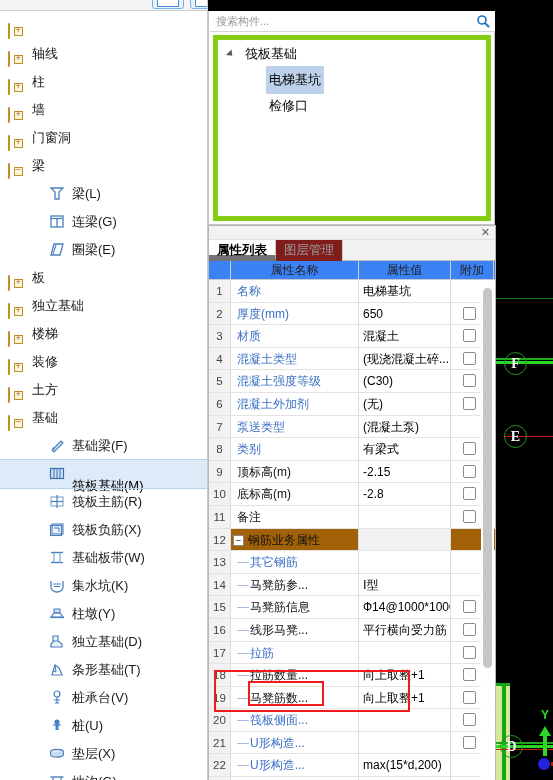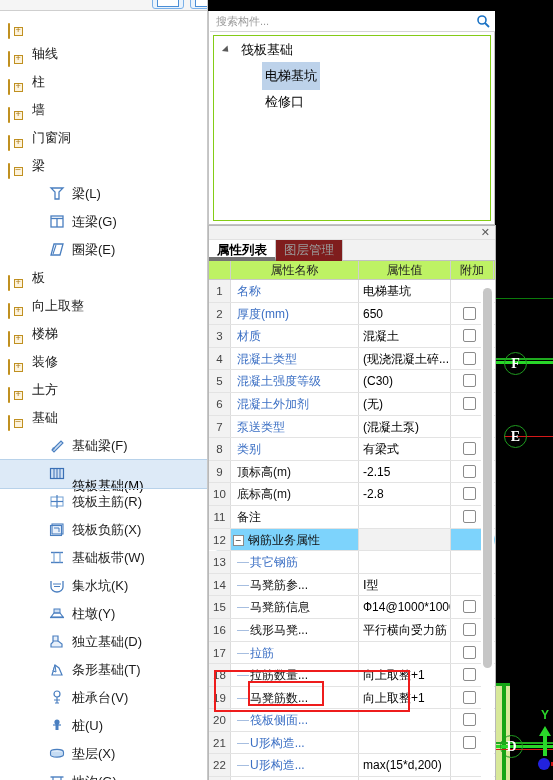--- a/index.html
+++ b/index.html
@@ -96,21 +96,21 @@
   #comp-search {
     position:absolute; left:1px; top:0px; width:285px; height:21px;
     background:#fff; border-bottom:1px solid #d5d5d5;
   }
   #comp-search .ph {
     position:absolute; left:6px; top:3px; font-size:11px; color:#9a9a9a;
   }
   #search-icon-box { position:absolute; right:5px; top:3px; width:14px; height:14px; }
   #comp-tree {
     position:absolute; left:4px; top:24px; width:278px; height:186px;
-    border:1px solid #84cc16; background:#fff; overflow:hidden;
+    border:5px solid #84cc16; background:#fff; overflow:hidden;
   }
   .cnode { position:relative; height:26px; line-height:26px; font-size:13px; white-space:nowrap; }
   .cnode.root { padding-left:24px; }
   .cnode.child { padding-left:48px; }
   .cnode .arrow {
     position:absolute; left:10px; top:10px; width:0; height:0;
     border-left:5px solid #5a5a5a; border-top:4px solid transparent;
     border-bottom:4px solid transparent;
     transform: rotate(45deg);
   }
@@ -132,26 +132,26 @@
   }
   #prop-tabs {
     position:absolute; left:0; top:14px; width:100%; height:21px;
     background:#f2f2f2; border-bottom:1px solid #c0c0c0;
   }
   .ptab {
     position:relative; float:left; height:21px; line-height:20px;
     padding:0 8px; font-size:12.5px; border-right:1px solid #c9c9c9;
     cursor:default;
   }
-  .ptab.active { background:#ffffff; color:#000; font-weight:bold; border-bottom:4px solid #737373; top:0;text-align:right; }
+  .ptab.active { background:#ffffff; color:#000; font-weight:bold; border-bottom:6px solid #737373; top:0;text-align:right; }
   .ptab.inactive { background:#7f1d1d; color:#9b9b9b; }
 
   #prop-head {
     position:absolute; left:0; top:35px; width:100%; height:19px;
-    background:#bef264; border-bottom:1px solid #c8c8c8; font-size:12px;
+    background:#3b82f6; border-bottom:1px solid #c8c8c8; font-size:12px;
   }
   #prop-head .hc {
     position:absolute; top:0; height:18px; line-height:18px; text-align:center;
     border-right:1px solid #cfcfcf; color:#222;
   }
   #hc0 { left:0; width:22px; }
   #hc1 { left:22px; width:128px; }
   #hc2 { left:150px; width:92px; }
   #hc3 { left:242px; width:43px; }
 
@@ -175,21 +175,21 @@
     border-right:1px solid #dcdcdc; line-height:22px; font-size:12px;
     padding-left:4px; white-space:nowrap; overflow:hidden;
   }
   .prow .c-chk {
     position:absolute; left:242px; top:0; width:43px; height:100%;
   }
   .prow .c-chk .box {
     position:absolute; left:12px; top:4px; width:13px; height:13px;
     border:1px solid #8b8b8b; border-radius:2px; background:#fff;
   }
-  .prow.group { background:#7dd3fc;border-radius:11px; }
+  .prow.group { background:#a16207; }
   .prow.group .c-val { background:#f2f2f2; }
   .prow.group .c-name { font-weight:normal; padding-left:2px; }
   .nm-blue { color:#3b6fc4; }
   .nm-black { color:#111; }
   .expander {
     display:inline-block; width:11px; height:11px; line-height:9px;
     border:1px solid #8a8a8a; background:#fff; text-align:center;
     font-size:10px; color:#333; vertical-align:middle; margin-right:4px;
   }
   .dash { display:inline-block; width:11px; color:#9bb6dd; margin-right:2px; }
@@ -309,21 +309,21 @@
       <span class="lbl">圈梁(E)</span>
     </div>
 
     <div class="tnode lv0">
       <span class="ico"><span class="fold plus"></span></span>
       <span class="lbl">板</span>
     </div>
 
     <div class="tnode lv0">
       <span class="ico"><span class="fold plus"></span></span>
-      <span class="lbl">向上取整</span>
+      <span class="lbl">独立基础</span>
     </div>
 
     <div class="tnode lv0">
       <span class="ico"><span class="fold plus"></span></span>
       <span class="lbl">楼梯</span>
     </div>
 
     <div class="tnode lv0">
       <span class="ico"><span class="fold plus"></span></span>
       <span class="lbl">装修</span>

